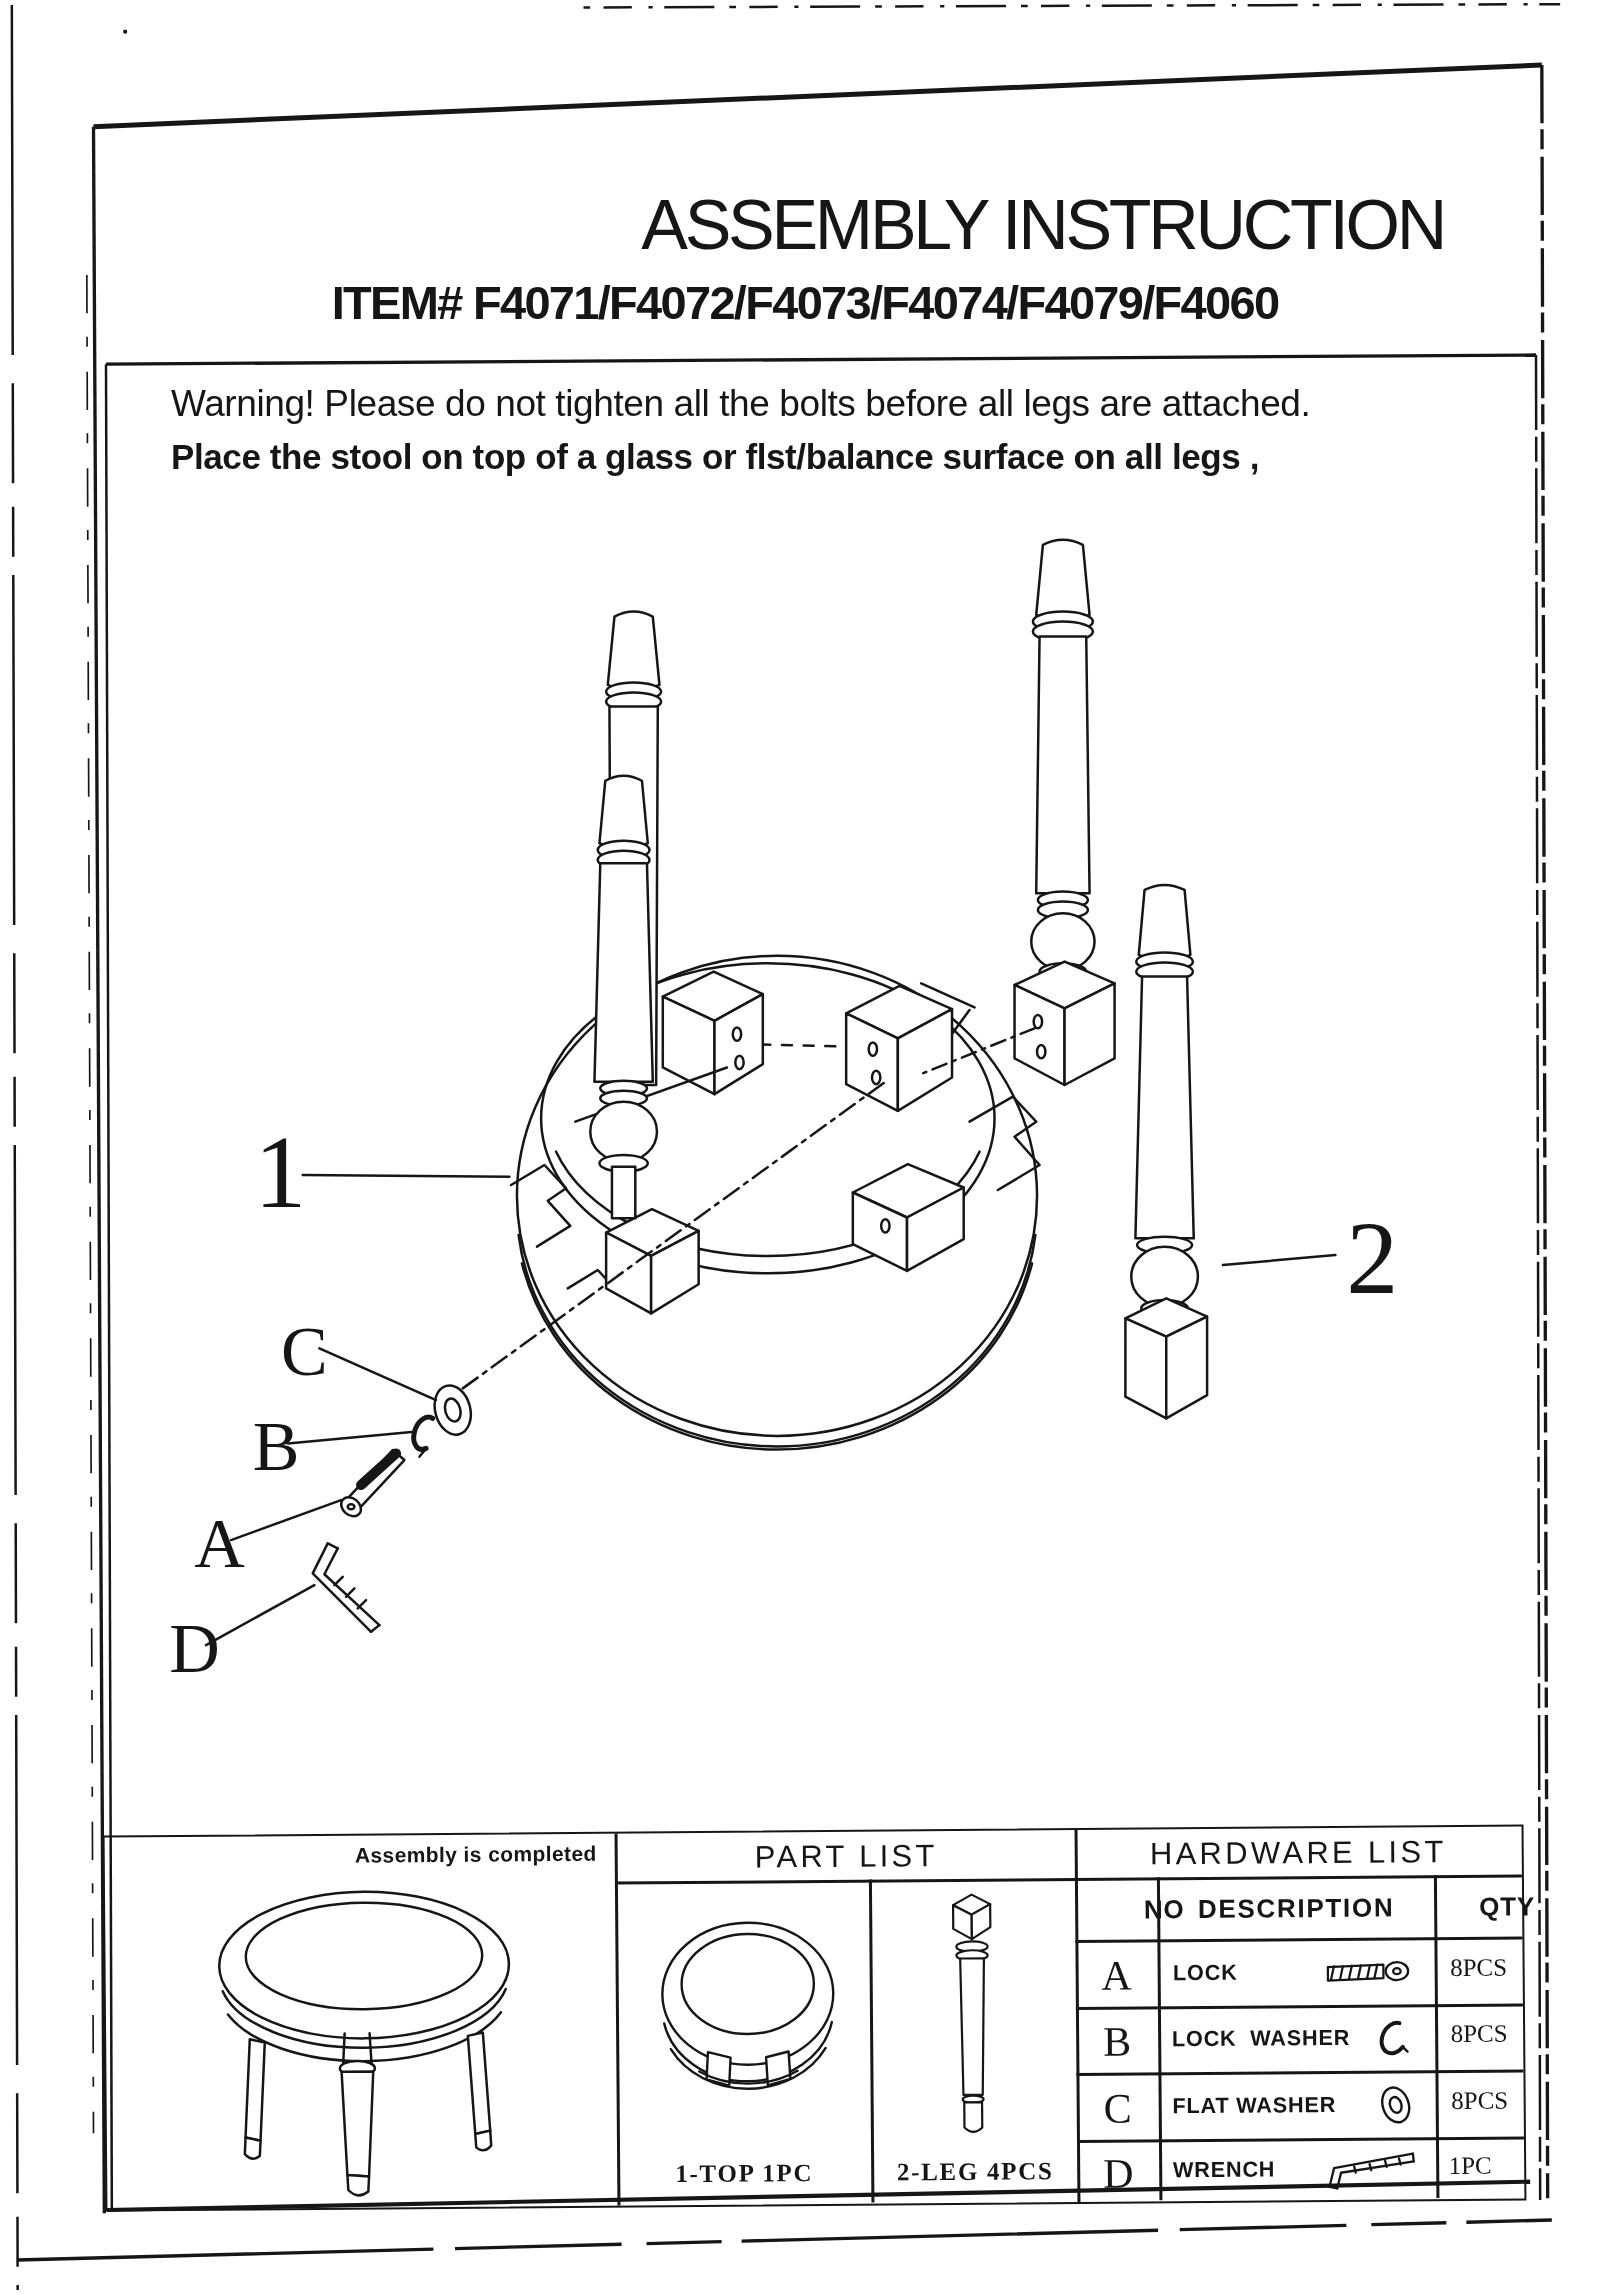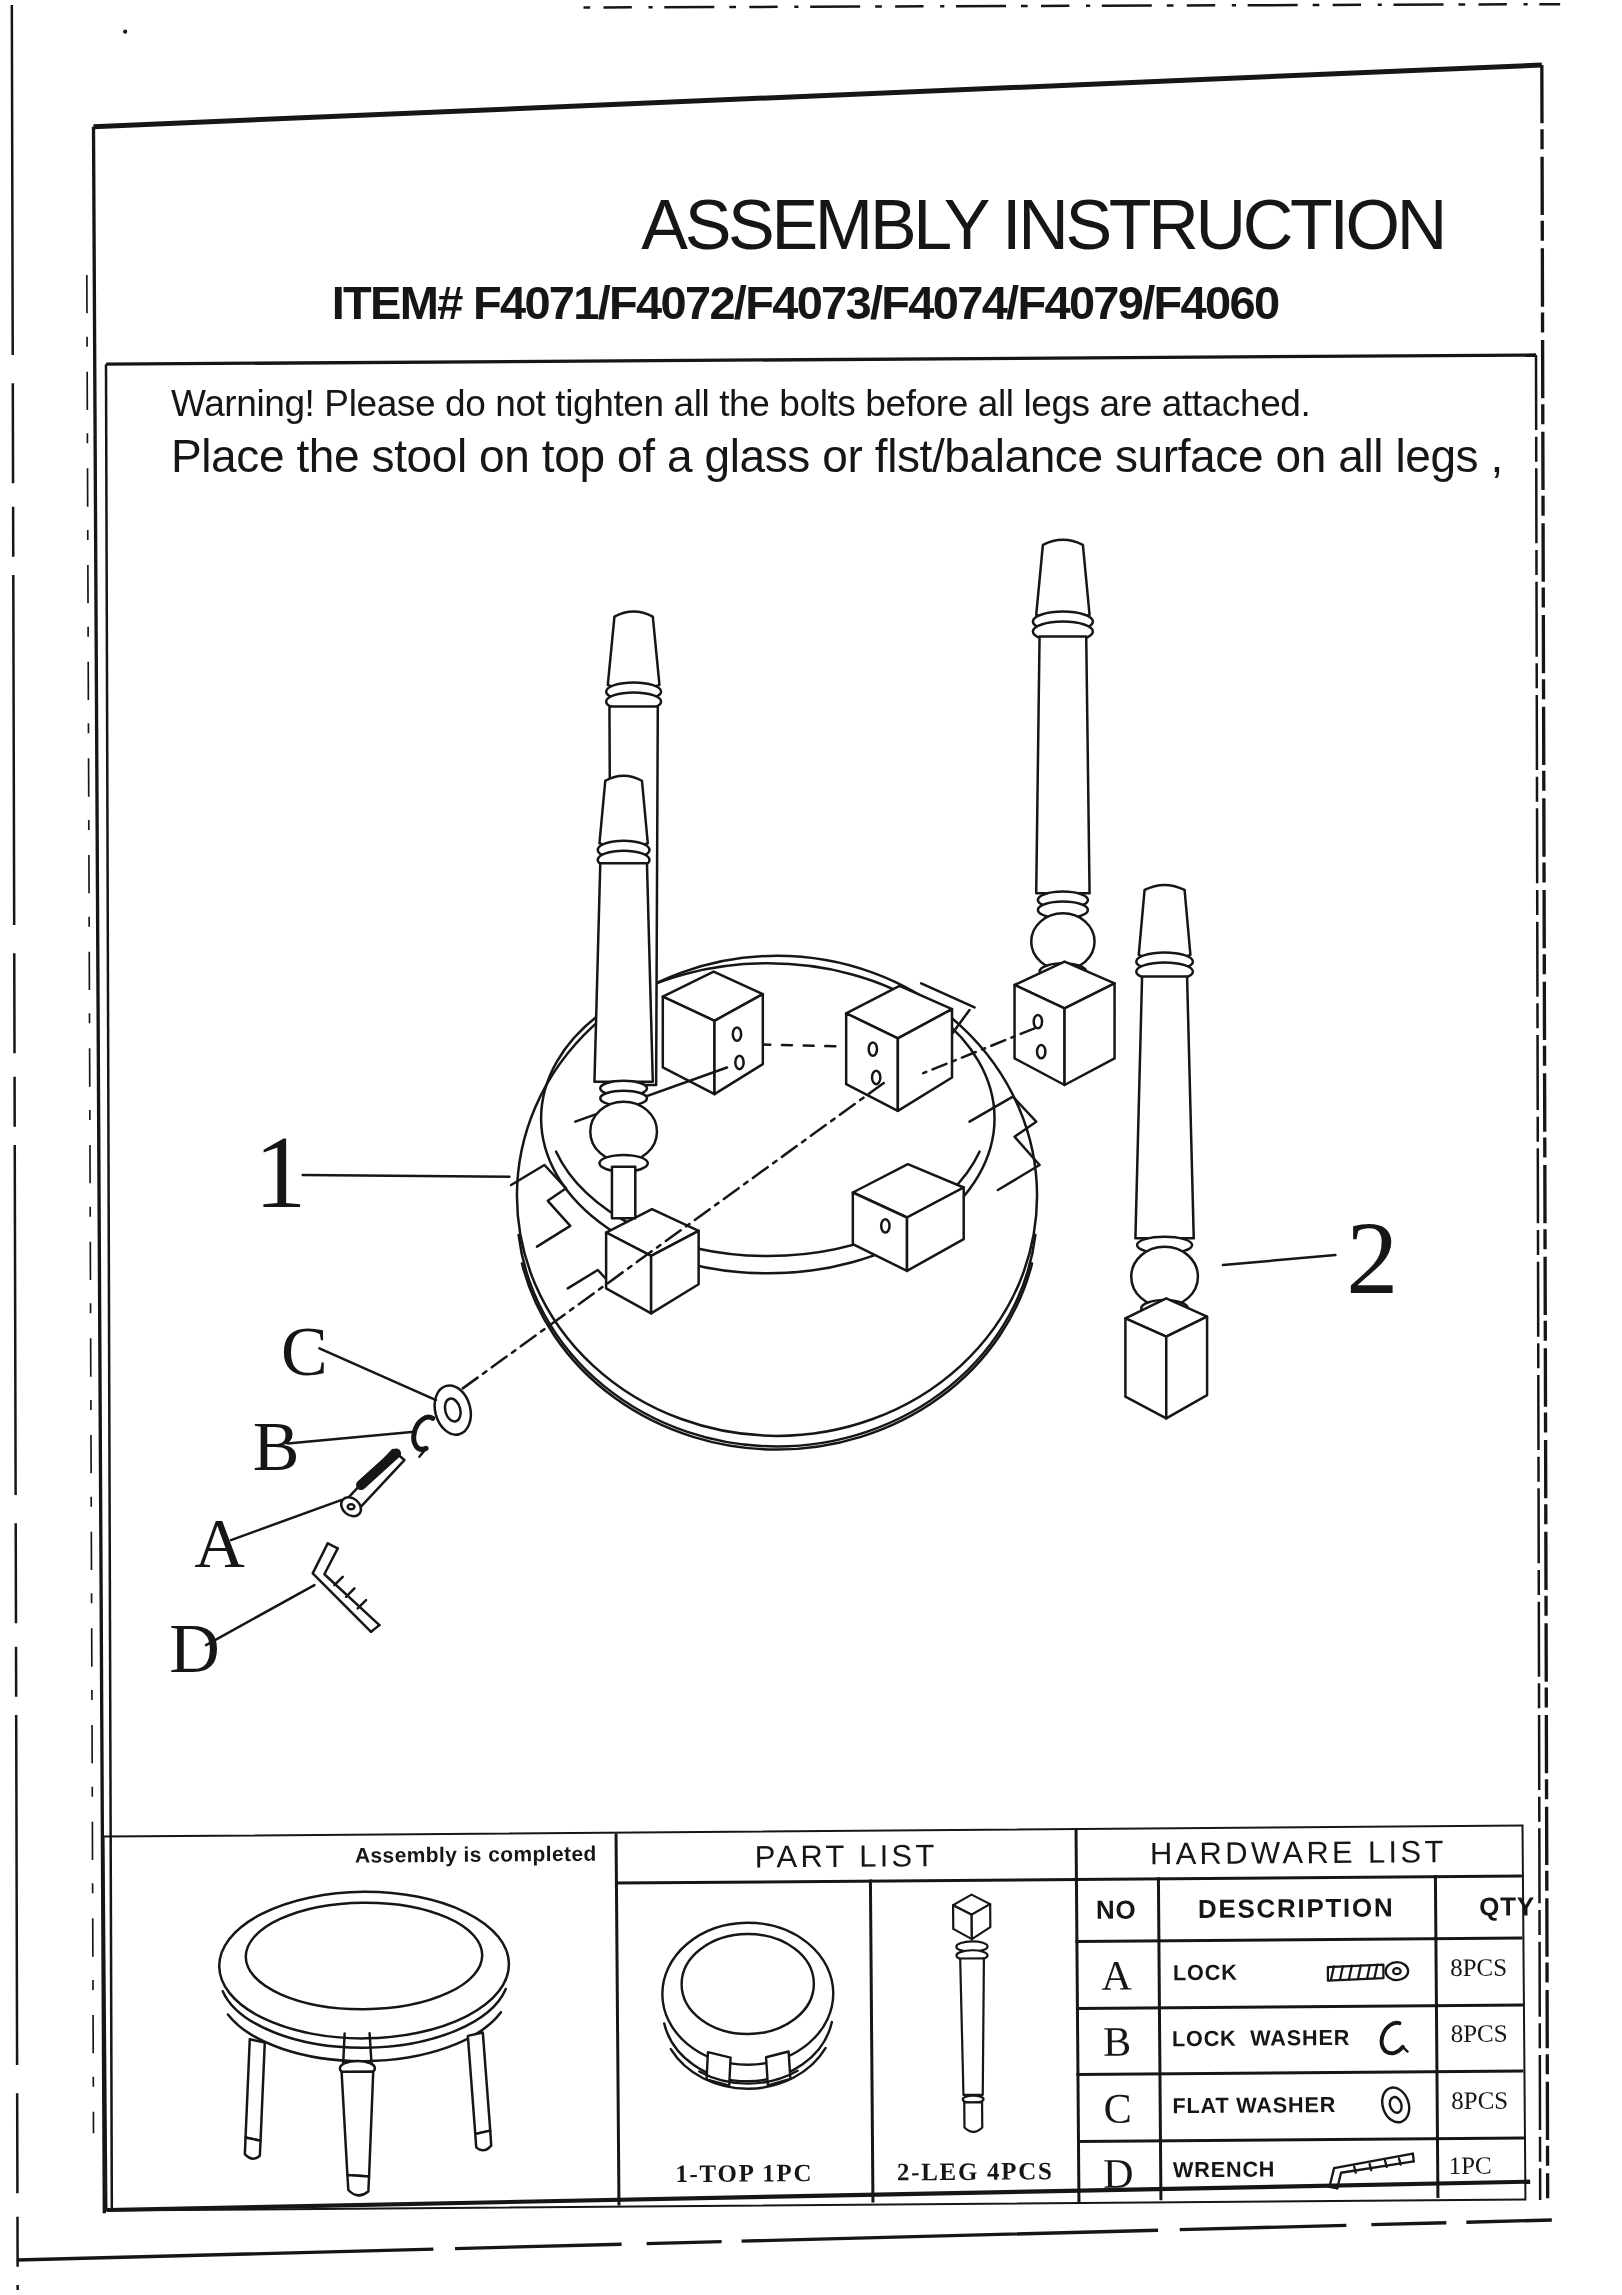--- a/index.html
+++ b/index.html
@@ -6,21 +6,21 @@
   .page{position:relative;width:1622px;height:2295px;background:#ffffff;overflow:hidden;
         font-family:"Liberation Sans",sans-serif;color:#161616;}
   .abs{position:absolute;}
   svg{display:block;}
   .art{stroke:#161616;fill:none;stroke-width:3;stroke-linecap:round;stroke-linejoin:round;}
   .artw{stroke:#161616;fill:#ffffff;stroke-width:3;stroke-linejoin:round;}
   .title{font-size:70px;font-weight:400;letter-spacing:-3.3px;text-align:right;white-space:nowrap;}
   .itemline{font-size:47px;font-weight:700;letter-spacing:-1.7px;text-align:center;white-space:nowrap;}
   .warn{white-space:nowrap;letter-spacing:-0.4px;line-height:53px;}
   .warn .l1{font-size:37px;}
-  .warn .l2{font-size:46px;}
+  .warn .l2{font-size:35px;font-weight:bold;}
   .warn .l3{font-size:32px;}
   
   .ftable{left:104px;top:1830px;width:1417px;height:372px;border:2.5px solid #161616;
           transform:rotate(-0.45deg);transform-origin:50% 50%;}
   .vline,.hline{position:absolute;background:#161616;}
   .cell-caption{font-size:21px;font-weight:700;letter-spacing:0.4px;}
   .list-title{font-size:31px;letter-spacing:3.3px;text-align:center;white-space:nowrap;}
   .colhead{font-size:26px;font-weight:700;letter-spacing:0.8px;text-align:center;}
   .no-letter{font-family:"Liberation Serif",serif;font-size:42px;text-align:center;}
   .descr{font-size:21.7px;font-weight:700;letter-spacing:0.8px;white-space:pre;}
@@ -251,21 +251,21 @@
         <ellipse class="artw" cx="80" cy="86" rx="21" ry="7"></ellipse>
         <ellipse class="artw" cx="80" cy="98" rx="21" ry="7"></ellipse>
         <polygon class="artw" points="64,102 96,102 93,286 67,286"></polygon>
         <ellipse class="artw" cx="80" cy="292" rx="14" ry="5"></ellipse>
         <path class="artw" d="M 68 296 L 68 330 Q 80 342 92 330 L 92 296 Z"></path>
       </g>
     </svg>
     <div class="abs part-label" style="left:764px;top:327px;width:208px;">2-LEG 4PCS</div>
 
     <div class="abs list-title" style="left:970px;top:6.7px;width:447px;">HARDWARE LIST</div>
-    <div class="abs colhead" style="left:970px;top:65px;width:82px;">NO</div>
+    <div class="abs colhead" style="left:970px;top:65px;width:82px;padding-left:48px;">NO</div>
     <div class="abs colhead" style="left:1054px;top:65px;width:274px;letter-spacing:1.7px;">DESCRIPTION</div>
     <div class="abs colhead" style="left:1329px;top:65px;width:88px;padding-left:29px;">QTY</div>
 
     <div class="abs no-letter" style="left:970px;top:122px;width:82px;">A</div>
     <div class="abs" style="left:1054px;top:113px;width:274px;height:62px;display:flex;align-items:center;justify-content:space-between;padding:0 10px 0 13.3px;box-sizing:border-box;">
       <span class="descr">LOCK</span>
       <svg width="103" height="33" viewBox="0 0 130 44">
         <g class="art">
           <polygon class="artw" points="6,15 80,12 80,30 6,33"></polygon>
           <line x1="14" y1="14" x2="10" y2="32"></line>

